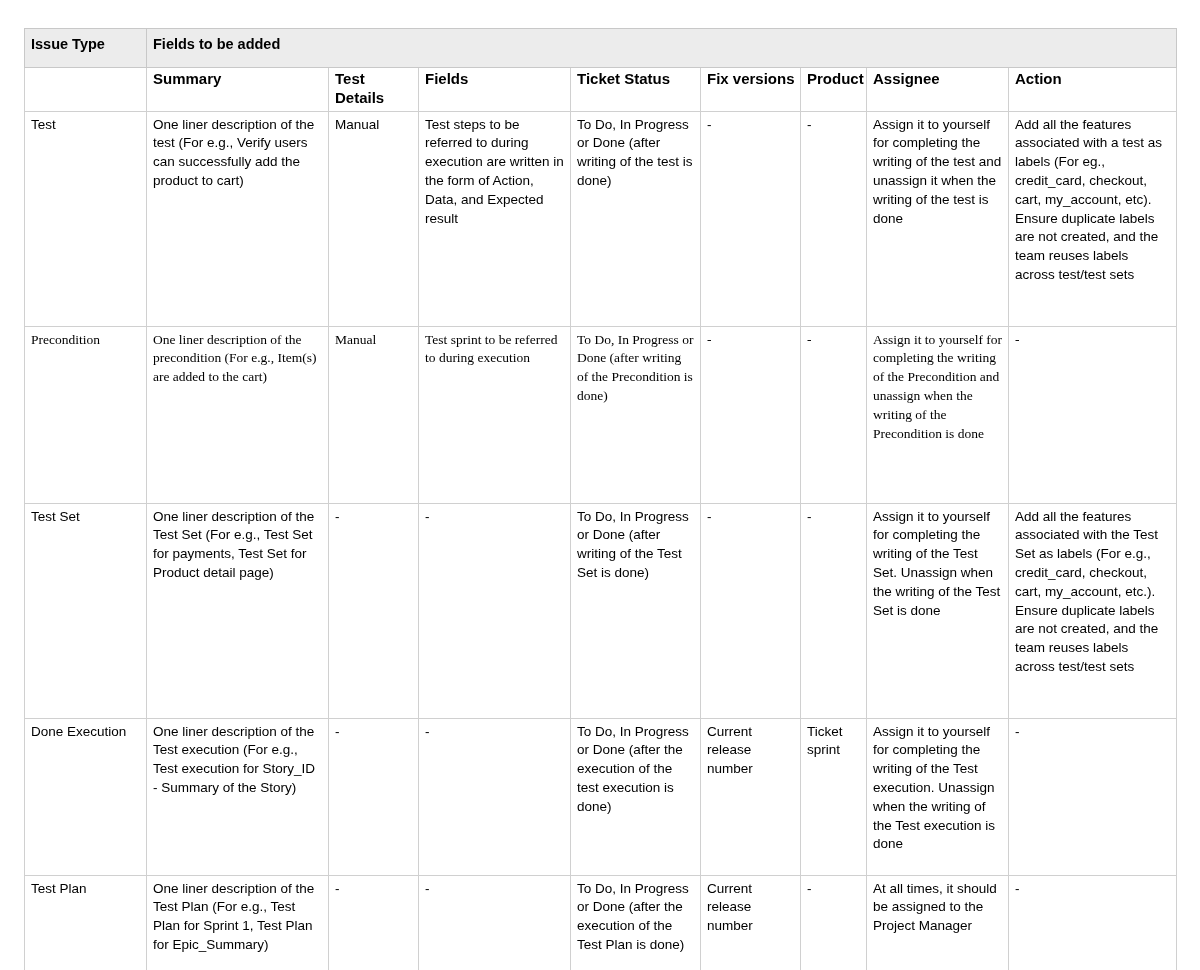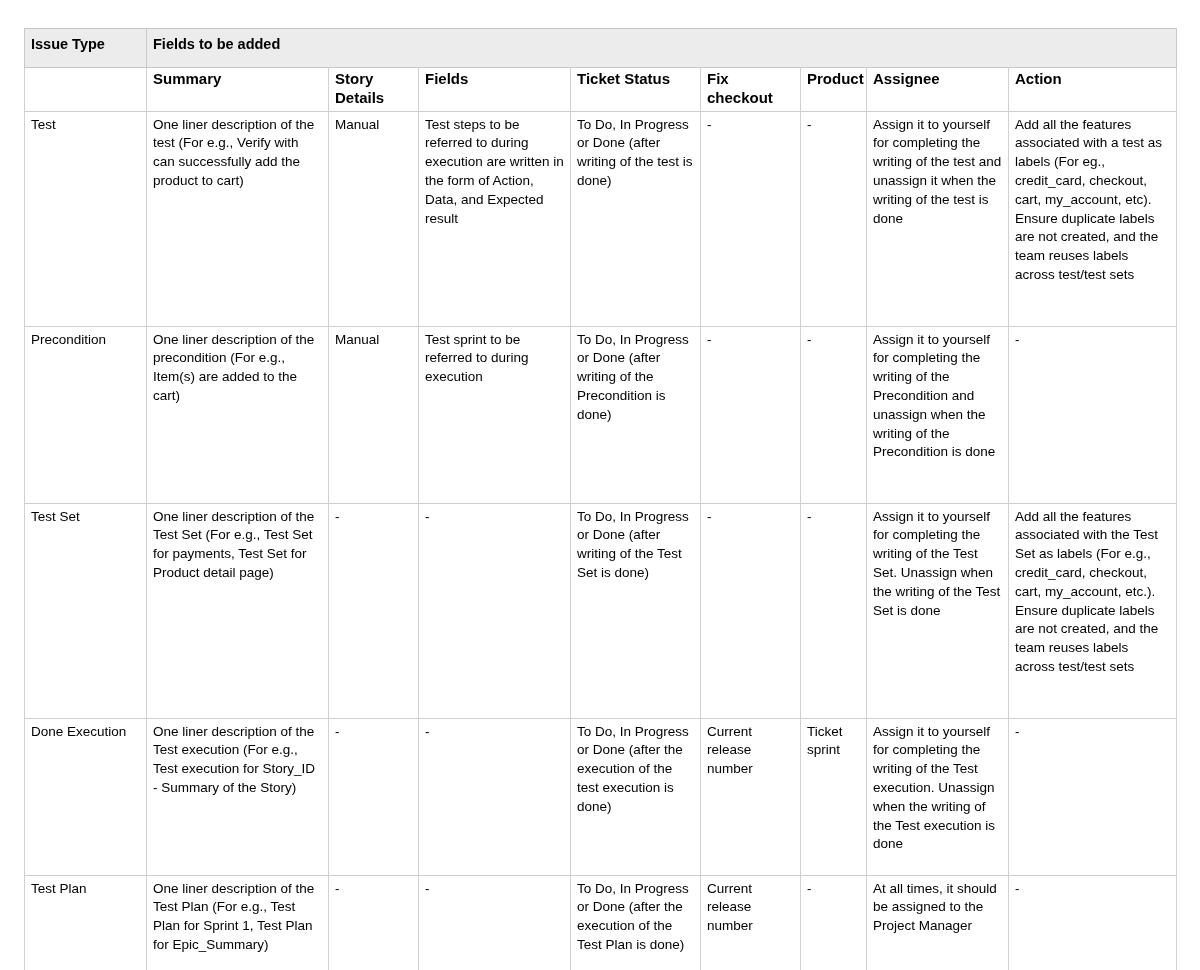--- a/index.html
+++ b/index.html
@@ -79,21 +79,21 @@
   col.c-testdet   { width: 90px;  }
   col.c-steps     { width: 152px; }
   col.c-status    { width: 130px; }
   col.c-fixver    { width: 100px; }
   col.c-sprint    { width: 66px;  }
   col.c-assignee  { width: 142px; }
   col.c-labels    { width: 168px; }
 
   
   tr.r-test td        { height: 206px; }
-  tr.r-precondition td{ height: 168px; }
+  tr.r-precondition td{ height: 168px; font-family: Liberation Serif, serif; }
   tr.r-testset td     { height: 206px; }
   tr.r-testexec td    { height: 148px; }
   tr.r-testplan td    { height: 110px; }
 </style>
 </head>
 <body>
 
 <div class="page">
   <div class="table-wrap">
     <table class="grid">
@@ -109,34 +109,34 @@
         <col class="c-labels">
       </colgroup>
       <thead>
         <tr class="banner-row">
           <th class="banner-issue-type">Issue Type</th>
           <th class="banner-fields" colspan="8">Fields to be added</th>
         </tr>
         <tr class="colhead-row">
           <th></th>
           <th>Summary</th>
-          <th>Story Details</th>
+          <th>Test Details</th>
           <th>Fields</th>
           <th>Ticket Status</th>
-          <th>Fix checkout</th>
+          <th>Fix versions</th>
           <th>Product</th>
           <th>Assignee</th>
           <th>Action</th>
         </tr>
       </thead>
       <tbody>
 
         <tr class="r-test">
           <td class="issue-type-cell">Test</td>
-          <td>One liner description of the test (For e.g., Verify with can successfully add the product to cart)</td>
+          <td>One liner description of the test (For e.g., Verify users can successfully add the product to cart)</td>
           <td>Manual</td>
           <td>Test steps to be referred to during execution are written in the form of Action, Data, and Expected result</td>
           <td>To Do, In Progress or Done (after writing of the test is done)</td>
           <td class="dash-cell">-</td>
           <td class="dash-cell">-</td>
           <td>Assign it to yourself for completing the writing of the test and unassign it when the writing of the test is done</td>
           <td>Add all the features associated with a test as labels (For eg., credit_card, checkout, cart, my_account, etc). Ensure duplicate labels are not created, and the team reuses labels across test/test sets</td>
         </tr>
 
         <tr class="r-precondition">

